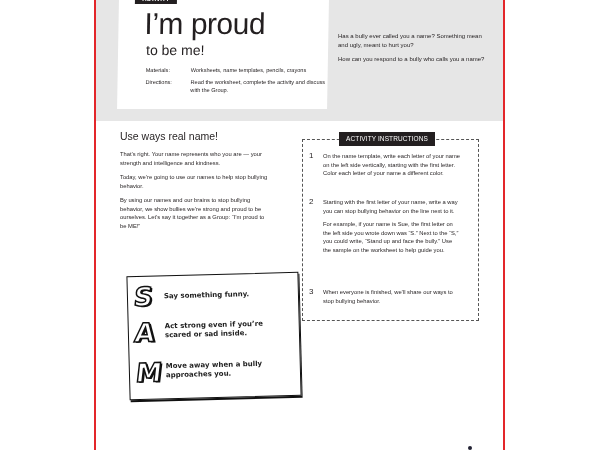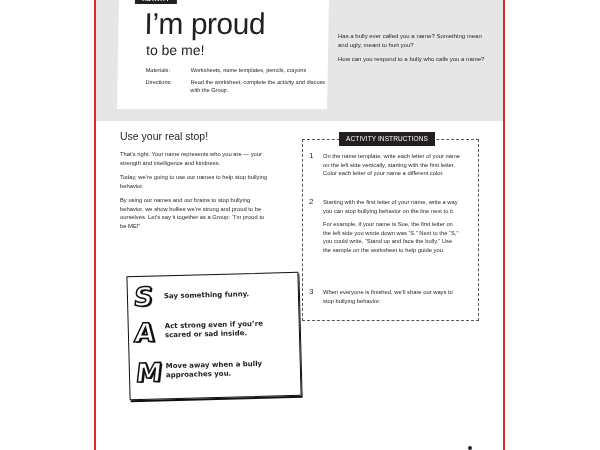--- a/index.html
+++ b/index.html
@@ -103,21 +103,21 @@
         <span class="v">Read the worksheet, complete the activity and discuss with the Group.</span>
       </div>
     </div>
     <div class="questions">
       <p>Has a bully ever called you a name? Something mean and ugly, meant to hurt you?</p>
       <p>How can you respond to a bully who calls you a name?</p>
     </div>
   </div>
 
   <div class="left-col">
-    <h2>Use your real stop!</h2>
+    <h2>Use ways real name!</h2>
     <p>That’s right. Your name represents who you are — your strength and intelligence and kindness.</p>
     <p>Today, we’re going to use our names to help stop bullying behavior.</p>
     <p>By using our names and our brains to stop bullying behavior, we show bullies we’re strong and proud to be ourselves. Let’s say it together as a Group: “I’m proud to be ME!”</p>
   </div>
 
   <div class="activity">
     <div class="activity-title">ACTIVITY INSTRUCTIONS</div>
     <div class="step" style="top:12px;">
       <span class="num">1</span>
       <div class="txt">

